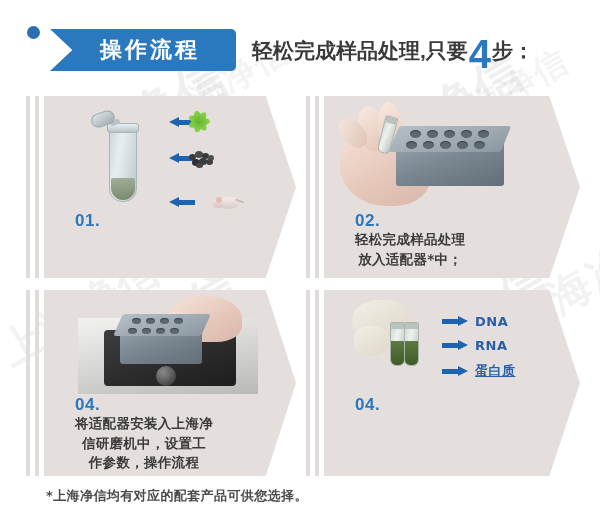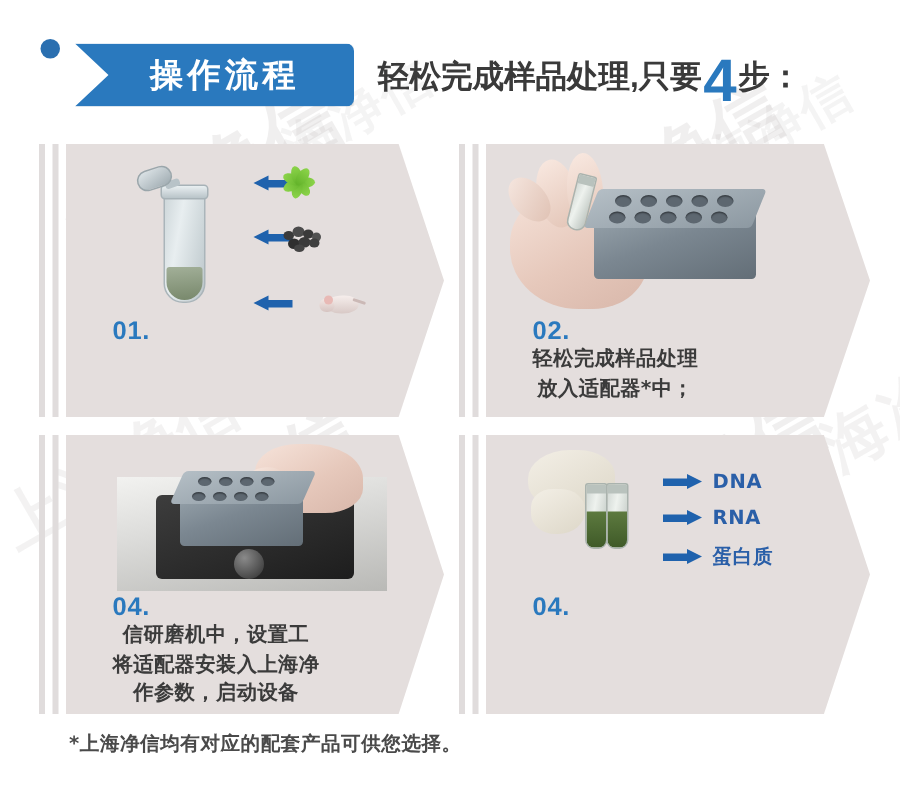--- a/index.html
+++ b/index.html
@@ -376,23 +376,23 @@
         <div class="hole" style="left:82px;top:22px;width:9px;height:6px;"></div>
         <div class="hole" style="left:96px;top:22px;width:9px;height:6px;"></div>
         <div class="hole" style="left:50px;top:32px;width:9px;height:6px;"></div>
         <div class="hole" style="left:64px;top:32px;width:9px;height:6px;"></div>
         <div class="hole" style="left:78px;top:32px;width:9px;height:6px;"></div>
         <div class="hole" style="left:92px;top:32px;width:9px;height:6px;"></div>
       </div>
 
       <div class="num" style="left:31px;top:105px;">04.</div>
       <div class="desc" style="left:31px;top:124px;">
+        <div>将适配器安装入上海净</div>
         <div>信研磨机中，设置工</div>
-        <div>将适配器安装入上海净</div>
-        <div>作参数，启动设备</div>
+        <div>作参数，操作流程</div>
       </div>
     </div>
   </div>
 
   <div class="card" style="left:306px;top:290px;width:274px;height:186px;">
     <div class="bars" style="left:0;">
       <div class="bar b1"></div>
       <div class="bar b2"></div>
     </div>
     <div class="card-body">
@@ -422,21 +422,21 @@
             <span class="shaft"></span>
             <span class="head"></span>
           </span>
         <span class="prod" style="position:relative;">RNA</span>
       </div>
       <div class="prow" style="left:118px;top:72px;">
         <span class="arrR">
             <span class="shaft"></span>
             <span class="head"></span>
           </span>
-        <span class="prod" style="position:relative;">蛋白质</span>
+        <span class="prod" style="position:relative;text-decoration:underline;">蛋白质</span>
       </div>
 
       <div class="num" style="left:31px;top:105px;">04.</div>
     </div>
   </div>
 
   <div class="footnote">*上海净信均有对应的配套产品可供您选择。</div>
 
 </div>
 

